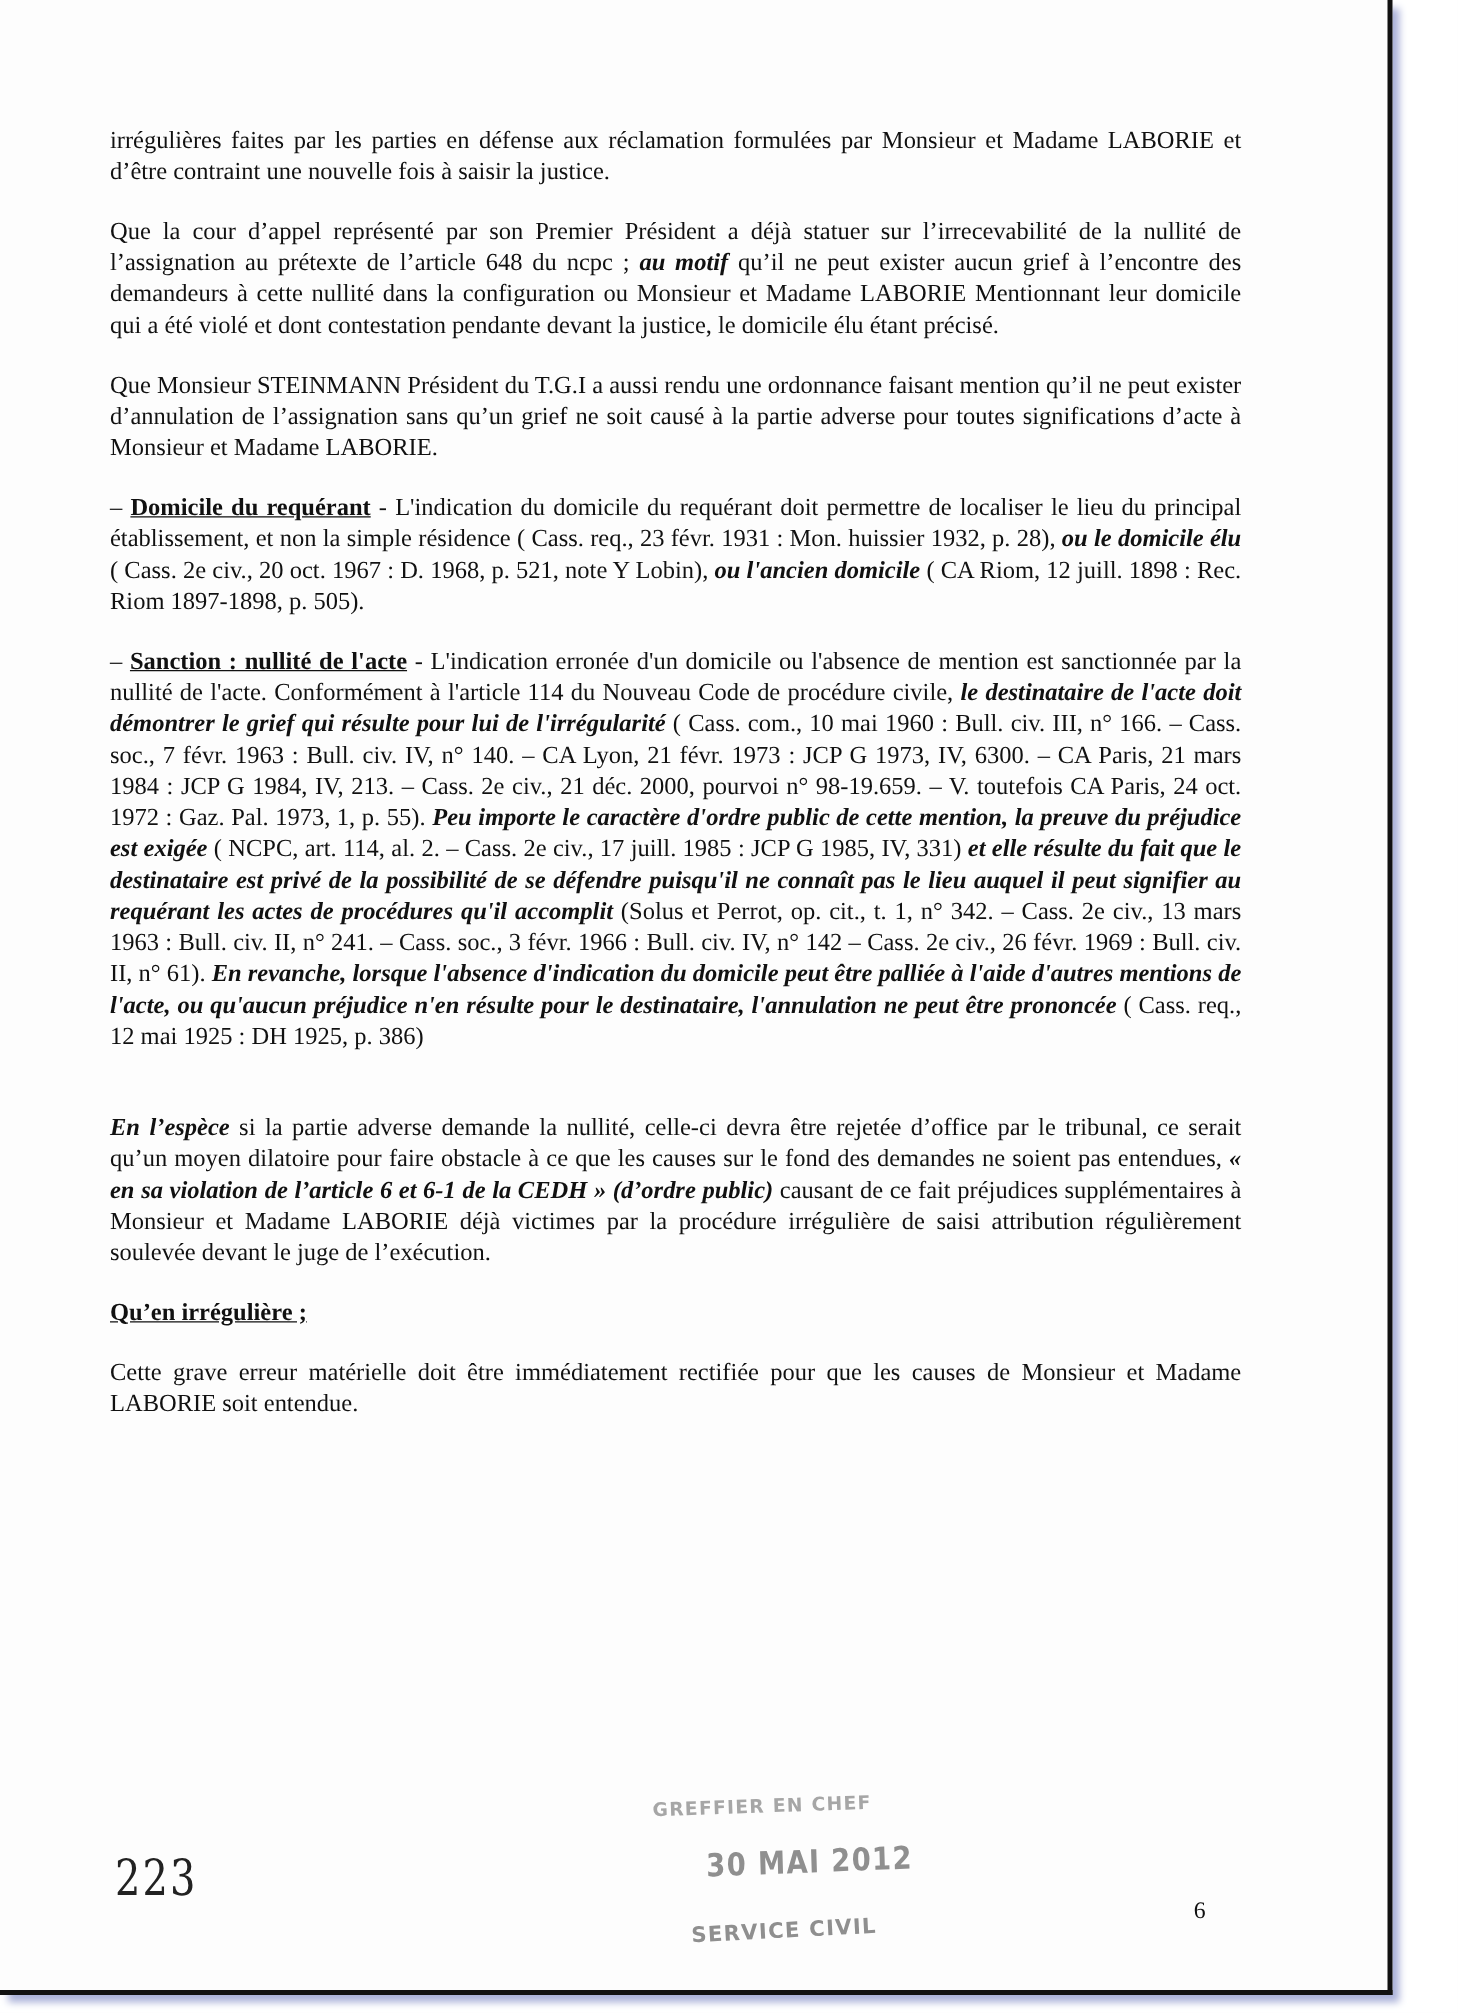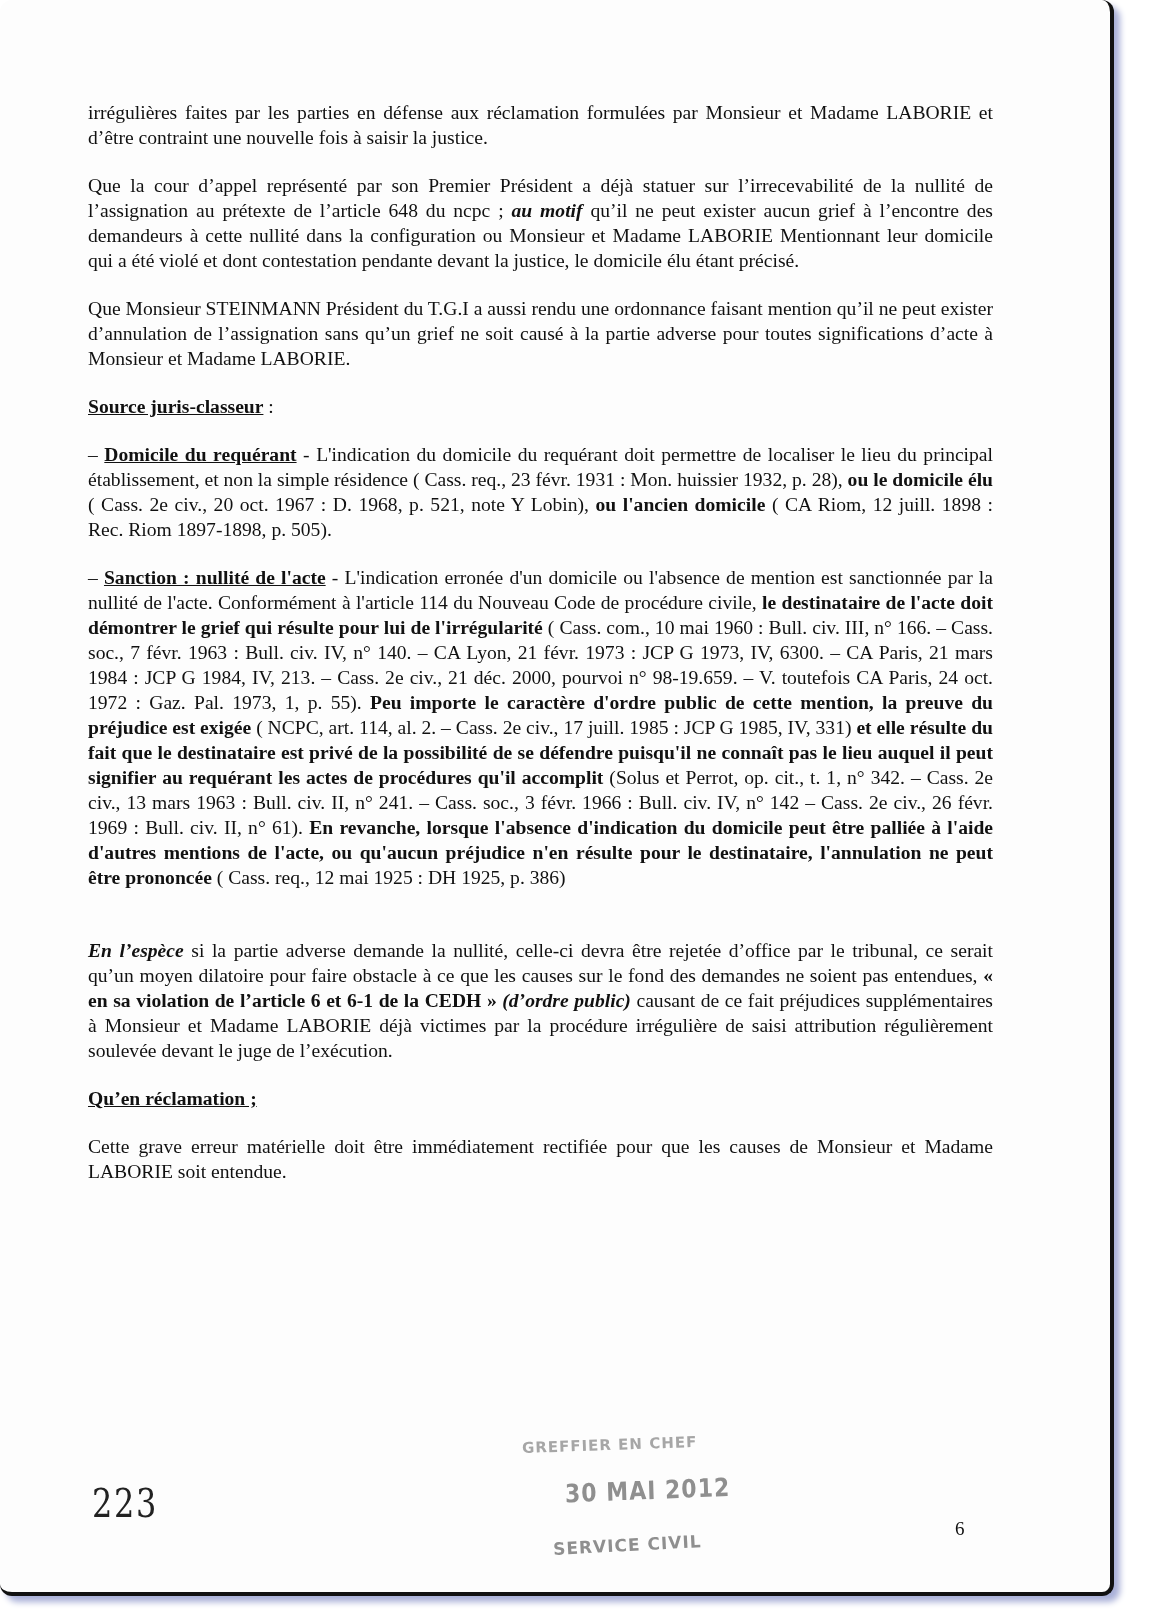--- a/index.html
+++ b/index.html
@@ -4,30 +4,29 @@
 <style>
   html, body { margin: 0; padding: 0; }
   body {
     width: 1166px; height: 1610px; background: #ffffff; position: relative; overflow: hidden;
     font-family: "Liberation Serif", "DejaVu Serif", serif;
   }
   .page {
     position: absolute; left: 0; top: 0; width: 1110px; height: 1592px;
     background: #fdfdfd; border-right: 4px solid #111; border-bottom: 4px solid #111;
     box-shadow: 6px 6px 6px #a9b0d8;
-    border-radius: 12px;
   }
   .text {
     position: absolute; left: 88px; top: 100px; width: 905px;
     font-size: 19.6px; line-height: 25px; color: #111; text-align: justify;
   }
   .text p { margin: 0 0 23px 0; }
   .text p.gap-lg { margin-top: 48px; }
   b, .b { font-weight: bold; font-style: italic; }
-  .bi { font-weight: bold; }
+  .bi { font-weight: bold; font-style: italic; }
   .heading { font-weight: bold; text-decoration: underline; }
   .stamp {
     position: absolute; font-family: "DejaVu Sans", sans-serif; color: #8a8a8a; font-weight: bold;
     letter-spacing: 1px;
   }
   .stamp-1 { left: 522px; top: 1436px; font-size: 15px; color: #a6a6a6; transform: rotate(-2deg); }
   .stamp-2 { left: 565px; top: 1478px; font-size: 22px; color: #8f8f8f; transform: scaleY(1.15) rotate(-2deg); }
   .stamp-3 { left: 553px; top: 1535px; font-size: 17px; color: #8f8f8f; transform: rotate(-3deg); }
   .handwritten {
     position: absolute; left: 92px; top: 1480px; font-family: "DejaVu Serif", serif;
@@ -44,29 +43,28 @@
 <div class="page">
   <div class="text">
 
     <p><span>irrégulières faites par les parties en défense aux réclamation formulées par Monsieur et Madame LABORIE et d’être contraint une nouvelle fois à saisir la justice.</span></p>
 
     <p><span>Que la cour d’appel représenté par son Premier Président a déjà statuer sur l’irrecevabilité de la nullité de l’assignation au prétexte de l’article 648 du ncpc ; </span><b>au motif</b><span> qu’il ne peut exister aucun grief à l’encontre des demandeurs à cette nullité dans la configuration ou Monsieur et Madame LABORIE Mentionnant leur domicile qui a été violé et dont contestation pendante devant la justice, le domicile élu étant précisé.</span></p>
 
     <p><span>Que Monsieur STEINMANN Président du T.G.I a aussi rendu une ordonnance faisant mention qu’il ne peut exister d’annulation de l’assignation sans qu’un grief ne soit causé à la partie adverse pour toutes significations d’acte à Monsieur et Madame LABORIE.</span></p>
 
 
-    <p><span class="heading">Source juris-classeur</span><span> :</span></p>
 
     <p><span>– </span><span class="heading">Domicile du requérant</span><span> - L'indication du domicile du requérant doit permettre de localiser le lieu du principal établissement, et non la simple résidence ( Cass. req., 23 févr. 1931 : Mon. huissier 1932, p. 28), </span><span class="bi">ou le domicile élu</span><span> ( Cass. 2e civ., 20 oct. 1967 : D. 1968, p. 521, note Y Lobin), </span><span class="bi">ou l'ancien domicile</span><span> ( CA Riom, 12 juill. 1898 : Rec. Riom 1897-1898, p. 505).</span></p>
 
     <p><span>– </span><span class="heading">Sanction : nullité de l'acte</span><span> - L'indication erronée d'un domicile ou l'absence de mention est sanctionnée par la nullité de l'acte. Conformément à l'article 114 du Nouveau Code de procédure civile, </span><span class="bi">le destinataire de l'acte doit démontrer le grief qui résulte pour lui de l'irrégularité</span><span> ( Cass. com., 10 mai 1960 : Bull. civ. III, n° 166. – Cass. soc., 7 févr. 1963 : Bull. civ. IV, n° 140. – CA Lyon, 21 févr. 1973 : JCP G 1973, IV, 6300. – CA Paris, 21 mars 1984 : JCP G 1984, IV, 213. – Cass. 2e civ., 21 déc. 2000, pourvoi n° 98-19.659. – V. toutefois CA Paris, 24 oct. 1972 : Gaz. Pal. 1973, 1, p. 55). </span><span class="bi">Peu importe le caractère d'ordre public de cette mention, la preuve du préjudice est exigée</span><span> ( NCPC, art. 114, al. 2. – Cass. 2e civ., 17 juill. 1985 : JCP G 1985, IV, 331) </span><span class="bi">et elle résulte du fait que le destinataire est privé de la possibilité de se défendre puisqu'il ne connaît pas le lieu auquel il peut signifier au requérant les actes de procédures qu'il accomplit</span><span> (Solus et Perrot, op. cit., t. 1, n° 342. – Cass. 2e civ., 13 mars 1963 : Bull. civ. II, n° 241. – Cass. soc., 3 févr. 1966 : Bull. civ. IV, n° 142 – Cass. 2e civ., 26 févr. 1969 : Bull. civ. II, n° 61). </span><span class="bi">En revanche, lorsque l'absence d'indication du domicile peut être palliée à l'aide d'autres mentions de l'acte, ou qu'aucun préjudice n'en résulte pour le destinataire, l'annulation ne peut être prononcée</span><span> ( Cass. req., 12 mai 1925 : DH 1925, p. 386)</span></p>
 
     <p class="gap-lg"><b>En l’espèce</b><span> si la partie adverse demande la nullité, celle-ci devra être rejetée d’office par le tribunal, ce serait qu’un moyen dilatoire pour faire obstacle à ce que les causes sur le fond des demandes ne soient pas entendues, </span><span class="bi">« en sa violation de l’article 6 et 6-1 de la CEDH »</span><span> </span><b>(d’ordre public)</b><span>  causant de ce fait préjudices supplémentaires  à Monsieur et Madame LABORIE déjà victimes par la procédure irrégulière de saisi attribution régulièrement soulevée devant le juge de l’exécution.</span></p>
 
-    <p><span class="heading">Qu’en réclamation ;</span></p>
+    <p><span class="heading">Qu’en irrégulière ;</span></p>
 
     <p><span>Cette grave erreur matérielle doit être immédiatement rectifiée pour que les causes de Monsieur et Madame LABORIE soit entendue.</span></p>
   </div>
 
   <div class="stamp stamp-1">GREFFIER EN CHEF</div>
   <div class="stamp stamp-2">30 MAI 2012</div>
   <div class="stamp stamp-3">SERVICE CIVIL</div>
 
   <div class="handwritten">223</div>
   <div class="page-number">6</div>

